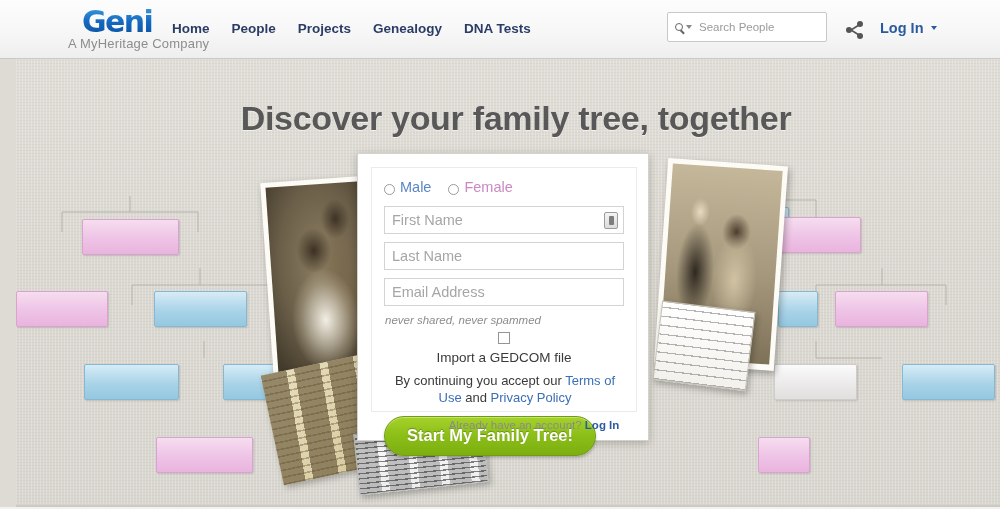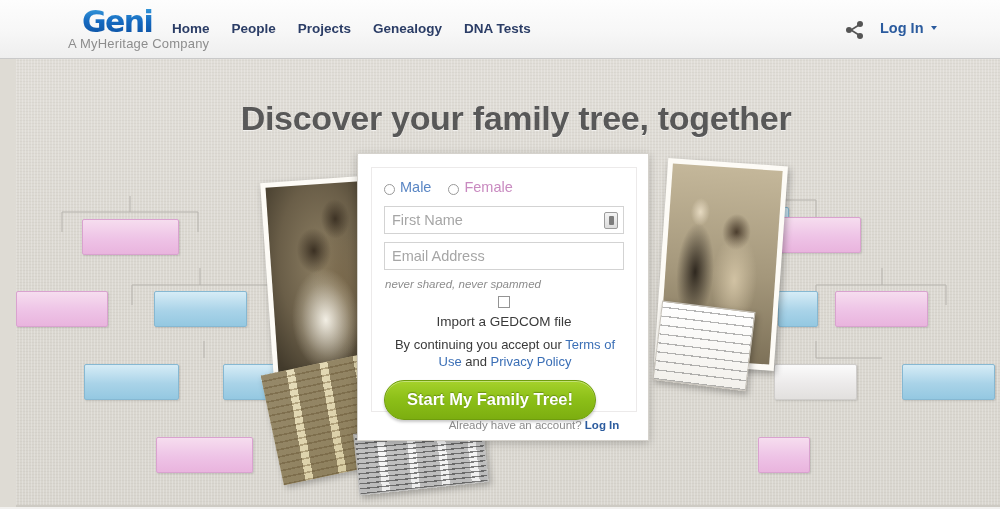--- a/index.html
+++ b/index.html
@@ -268,20 +268,27 @@
   </div>
 
   <nav class="nav">
     <a href="#">Home</a>
     <a href="#">People</a>
     <a href="#">Projects</a>
     <a href="#">Genealogy</a>
     <a href="#">DNA Tests</a>
   </nav>
 
+  <div class="search-box">
+    <span class="search-ico">
+      <span class="mag"></span>
+        <span class="caret-sm"></span>
+    </span>
+    <input class="search-input" type="text" placeholder="Search People" style="">
+  </div>
 
   <div class="share-icon">
     <svg width="24" height="24" viewBox="0 0 24 24">
       <line x1="8" y1="12" x2="16" y2="7" stroke="#555" stroke-width="1.6"></line>
       <line x1="8" y1="12" x2="16" y2="17" stroke="#555" stroke-width="1.6"></line>
       <circle cx="17" cy="6" r="3" fill="#555"></circle>
       <circle cx="6" cy="12" r="3" fill="#555"></circle>
       <circle cx="17" cy="18" r="3" fill="#555"></circle>
     </svg>
   </div>
@@ -361,20 +368,23 @@
       </label>
     </div>
 
     <div class="field">
       <input type="text" placeholder="First Name" style="">
       <span class="autofill-ico">
           <span></span>
         </span>
     </div>
 
+    <div class="field">
+      <input type="text" placeholder="Last Name" style="">
+    </div>
 
     <div class="field">
       <input type="text" placeholder="Email Address" style="">
     </div>
 
     <div class="note">never shared, never spammed</div>
 
     <div class="gedcom-row">
       <span class="checkbox"></span>
       <span class="gedcom-label">Import a GEDCOM file</span>

